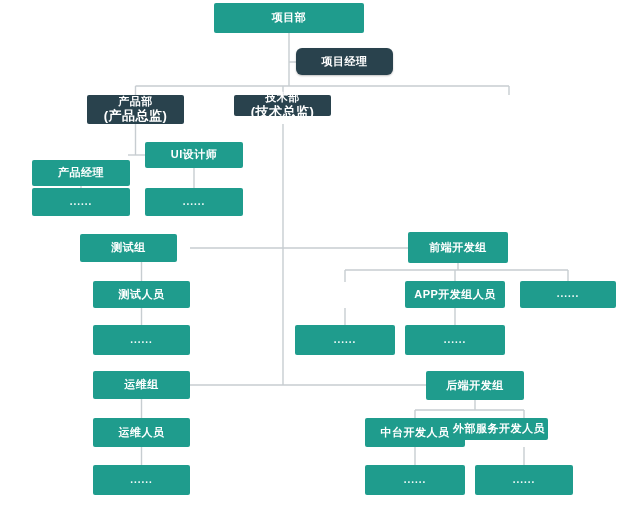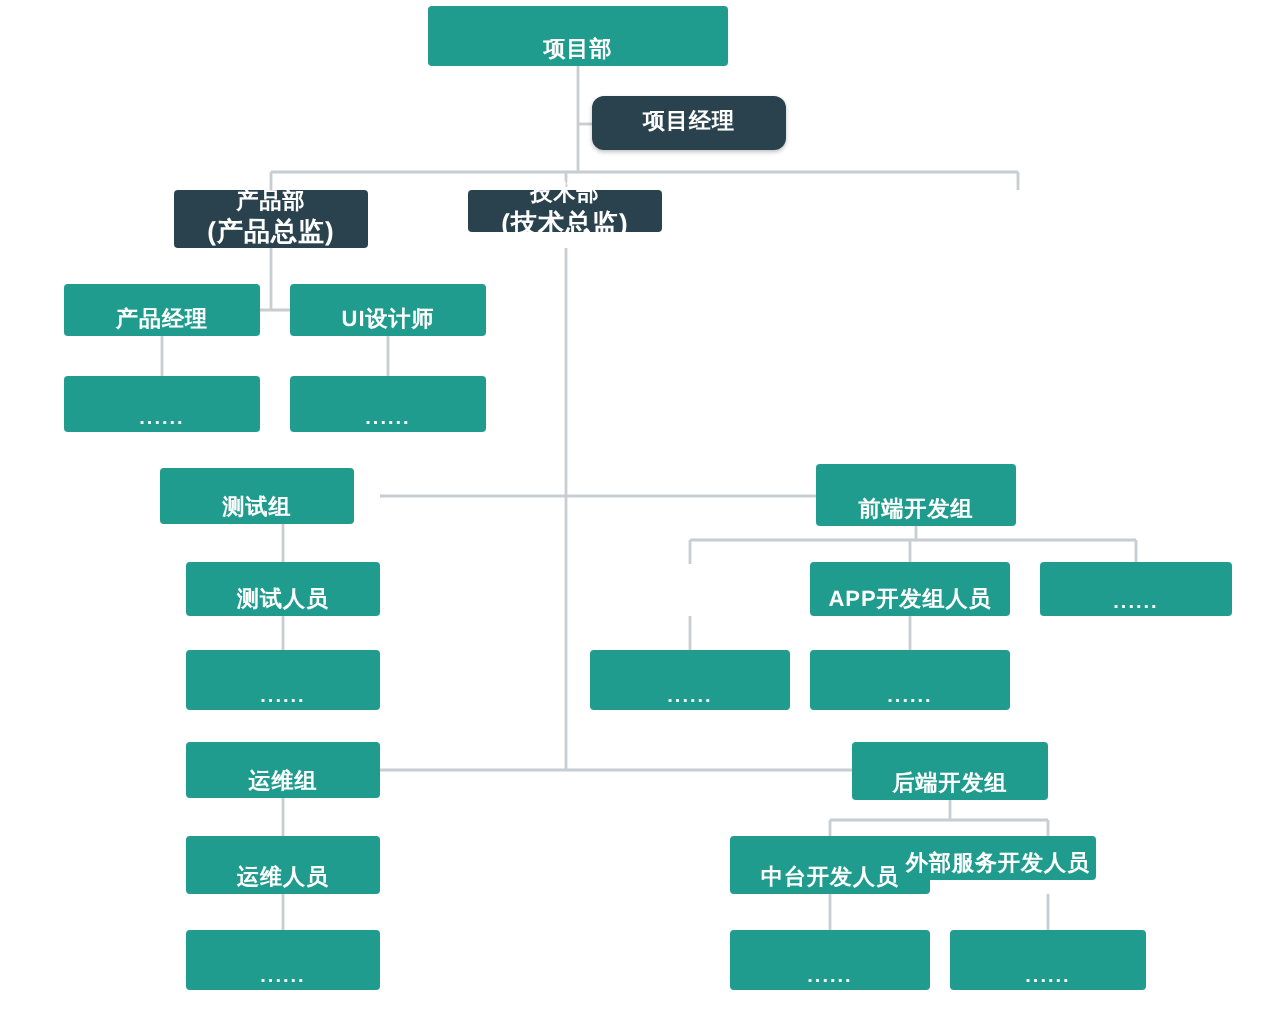--- a/index.html
+++ b/index.html
@@ -7,21 +7,21 @@
     position:relative;width:640px;height:517px;background:#ffffff;
     font-family:"Liberation Sans","DejaVu Sans",sans-serif;overflow:hidden;
   }
   #wires{position:absolute;left:0;top:0;width:640px;height:517px;}
   #wires line{stroke:#c7cdd1;stroke-width:1.4;}
   .node{
     position:absolute;display:flex;flex-direction:column;align-items:center;justify-content:center;
     color:#ffffff;font-size:11px;font-weight:bold;text-align:center;line-height:1.25;
     border-radius:2px;box-sizing:border-box;letter-spacing:0.5px;
   }
-  .node.teal{background:#1f9c8d;justify-content:flex-end;}
+  .node.teal{background:#1f9c8d;}
   .node.dark{background:#29424d;}
   .node.rounded{border-radius:6px;box-shadow:0 1px 2px rgba(0,0,0,0.25);}
   .node .sub{font-size:13px;font-weight:bold;}
   .node .dots{letter-spacing:1px;font-size:10px;opacity:0.95;}
 </style>
 </head>
 <body>
 
 <div id="stage">
 
@@ -75,21 +75,21 @@
     <span>产品部</span>
     <span class="sub">(产品总监)</span>
   </div>
 
   <div class="node dark" style="left:234px;top:95px;width:97px;height:21px">
     <span>技术部</span>
     <span class="sub">(技术总监)</span>
   </div>
 
 
-  <div class="node teal" style="left:32px;top:142px;width:98px;height:26px">
+  <div class="node teal" style="left:32px;top:160px;width:98px;height:26px">
     <span>产品经理</span>
   </div>
 
   <div class="node teal" style="left:145px;top:142px;width:98px;height:26px">
     <span>UI设计师</span>
   </div>
 
   <div class="node teal" style="left:32px;top:188px;width:98px;height:28px">
     <span class="dots">......</span>
   </div>

